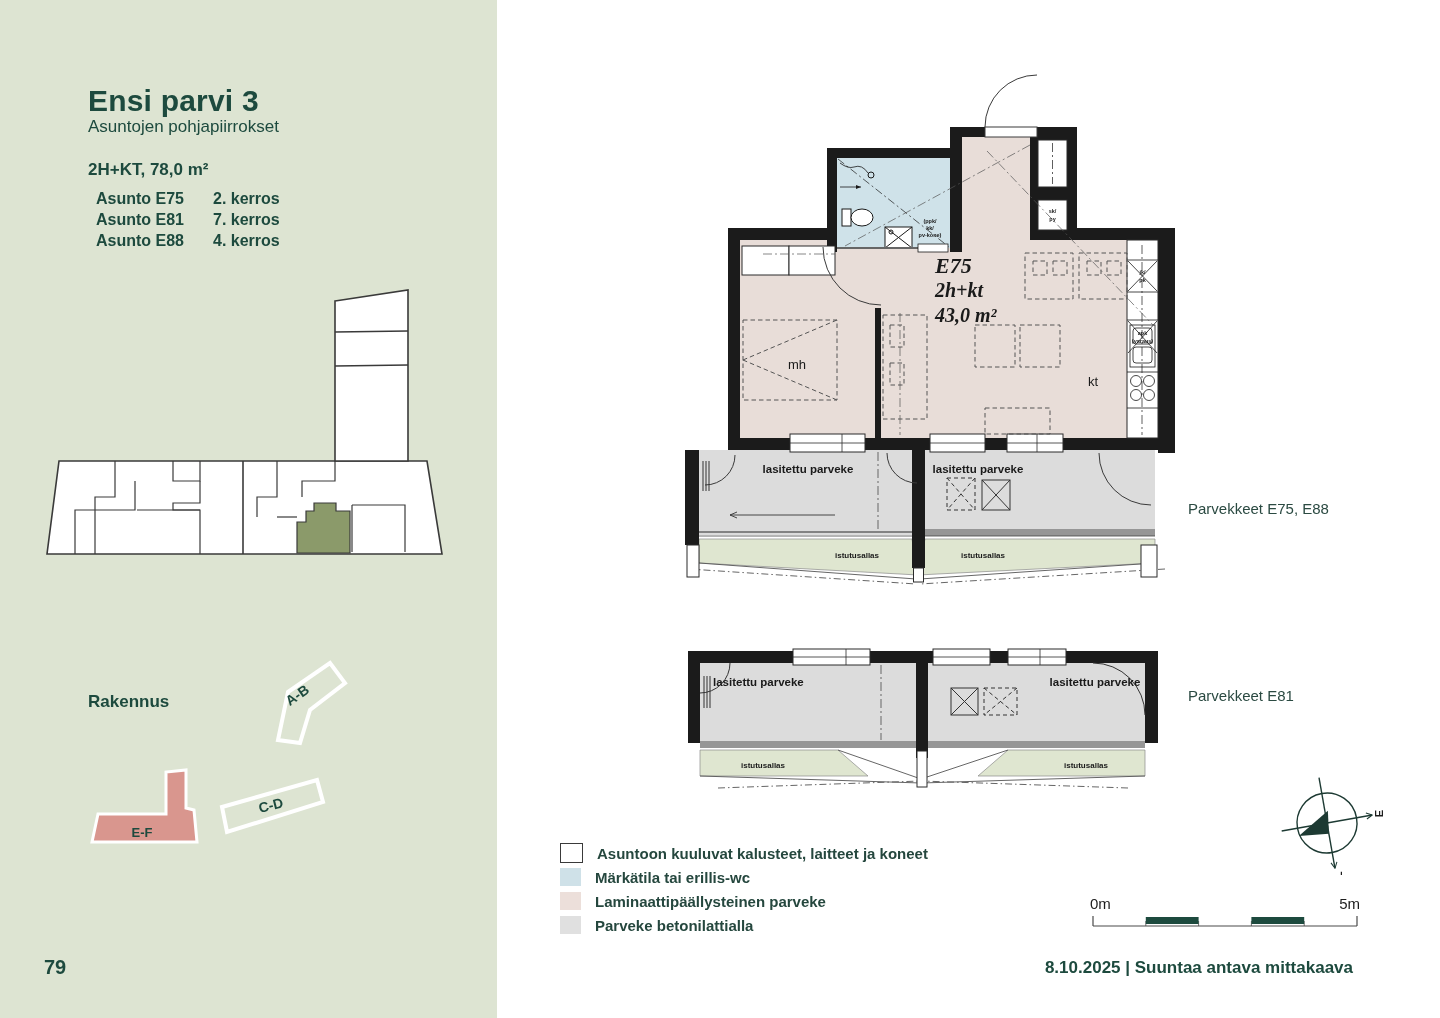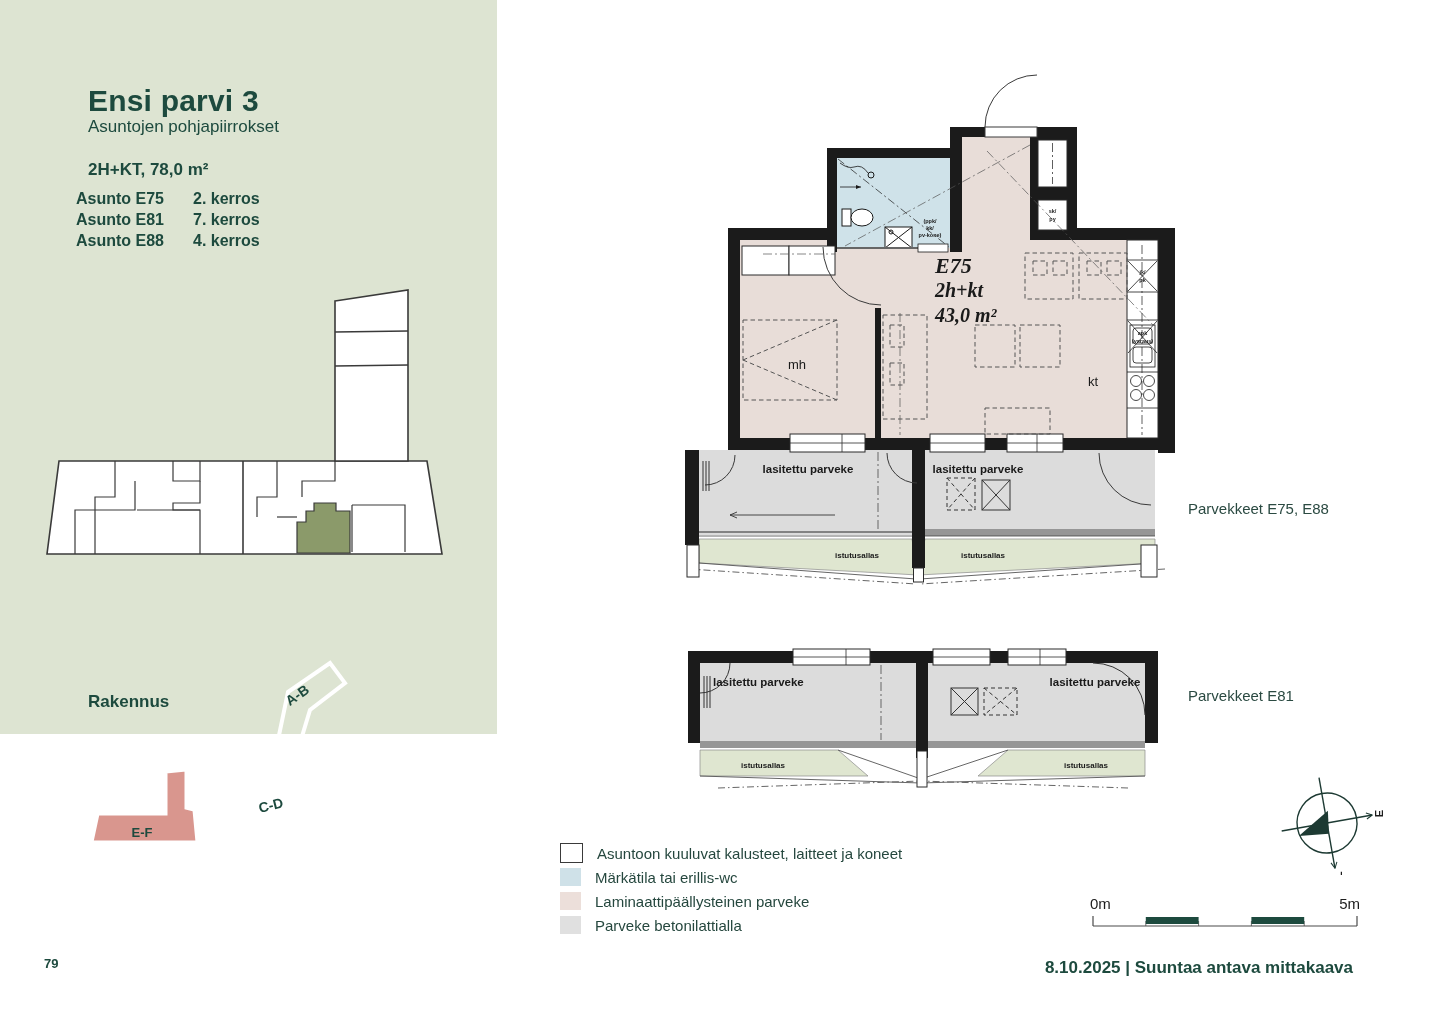--- a/index.html
+++ b/index.html
@@ -1,40 +1,40 @@
 <!DOCTYPE html>
 <html><head>
 <meta charset="utf-8">
 <style>
   html,body{margin:0;padding:0;background:#ffffff;}
   body{width:1440px;height:1018px;position:relative;overflow:hidden;
        font-family:"Liberation Sans",sans-serif;color:#1d4a3e;}
   .abs{position:absolute;}
   
-  .sidebar{left:0;top:0;width:497px;height:734px;background:#dde4d2;}
+  .sidebar{left:0;top:0;width:497px;height:1018px;background:#dde4d2;}
   .title{left:88px;top:84px;font-size:30px;font-weight:700;letter-spacing:.2px;}
   .subtitle{left:88px;top:117px;font-size:17px;font-weight:400;}
   .unit-summary{left:88px;top:160px;font-size:17px;font-weight:700;}
-  .apt-list{left:76px;top:188px;width:300px;}
+  .apt-list{left:96px;top:188px;width:300px;}
   .apt-row{display:flex;font-size:16px;font-weight:600;line-height:21px;}
   .apt-row .nm{width:117px;}
   .rakennus{left:88px;top:692px;font-size:17px;font-weight:700;}
-  .pagenum{left:44px;top:956px;font-size:13px;font-weight:700;}
+  .pagenum{left:44px;top:956px;font-size:20px;font-weight:700;}
   
   .caption{font-size:15px;color:#2b4a42;}
   .cap-top{left:1188px;top:500px;}
   .cap-bot{left:1188px;top:687px;}
   .legend{left:560px;top:841px;}
   .legend-row{display:flex;align-items:center;height:24px;}
   .legend-row .sw{width:21px;height:18px;margin-right:14px;flex:0 0 21px;}
   .sw0{background:#ffffff;border:1.6px solid #3a3a3a;}
   .sw1{background:#cfe1e8;}
   .sw2{background:#ecdfda;}
   .sw3{background:#e0e0e0;}
-  .legend-row .lb{font-size:15px;font-weight:400;color:#25473e;}
+  .legend-row .lb{font-size:15px;font-weight:700;color:#25473e;}
   .footer{right:87px;top:958px;font-size:17px;font-weight:700;}
   
   text{font-family:"Liberation Sans",sans-serif;fill:#1d1d1d;}
   .serifLbl{font-family:"Liberation Serif",serif;font-style:italic;font-weight:700;fill:#1a1a1a;}
   .planLbl{font-size:13px;fill:#1a1a1a;}
   .balLbl{font-size:11.5px;font-weight:700;fill:#1a1a1a;}
   .plantLbl{font-size:8px;font-weight:700;fill:#1a1a1a;}
   .tinyLbl{font-size:5.5px;font-weight:700;fill:#1a1a1a;}
   .greenTxt{fill:#1d4a3e;font-weight:700;}
 </style>

